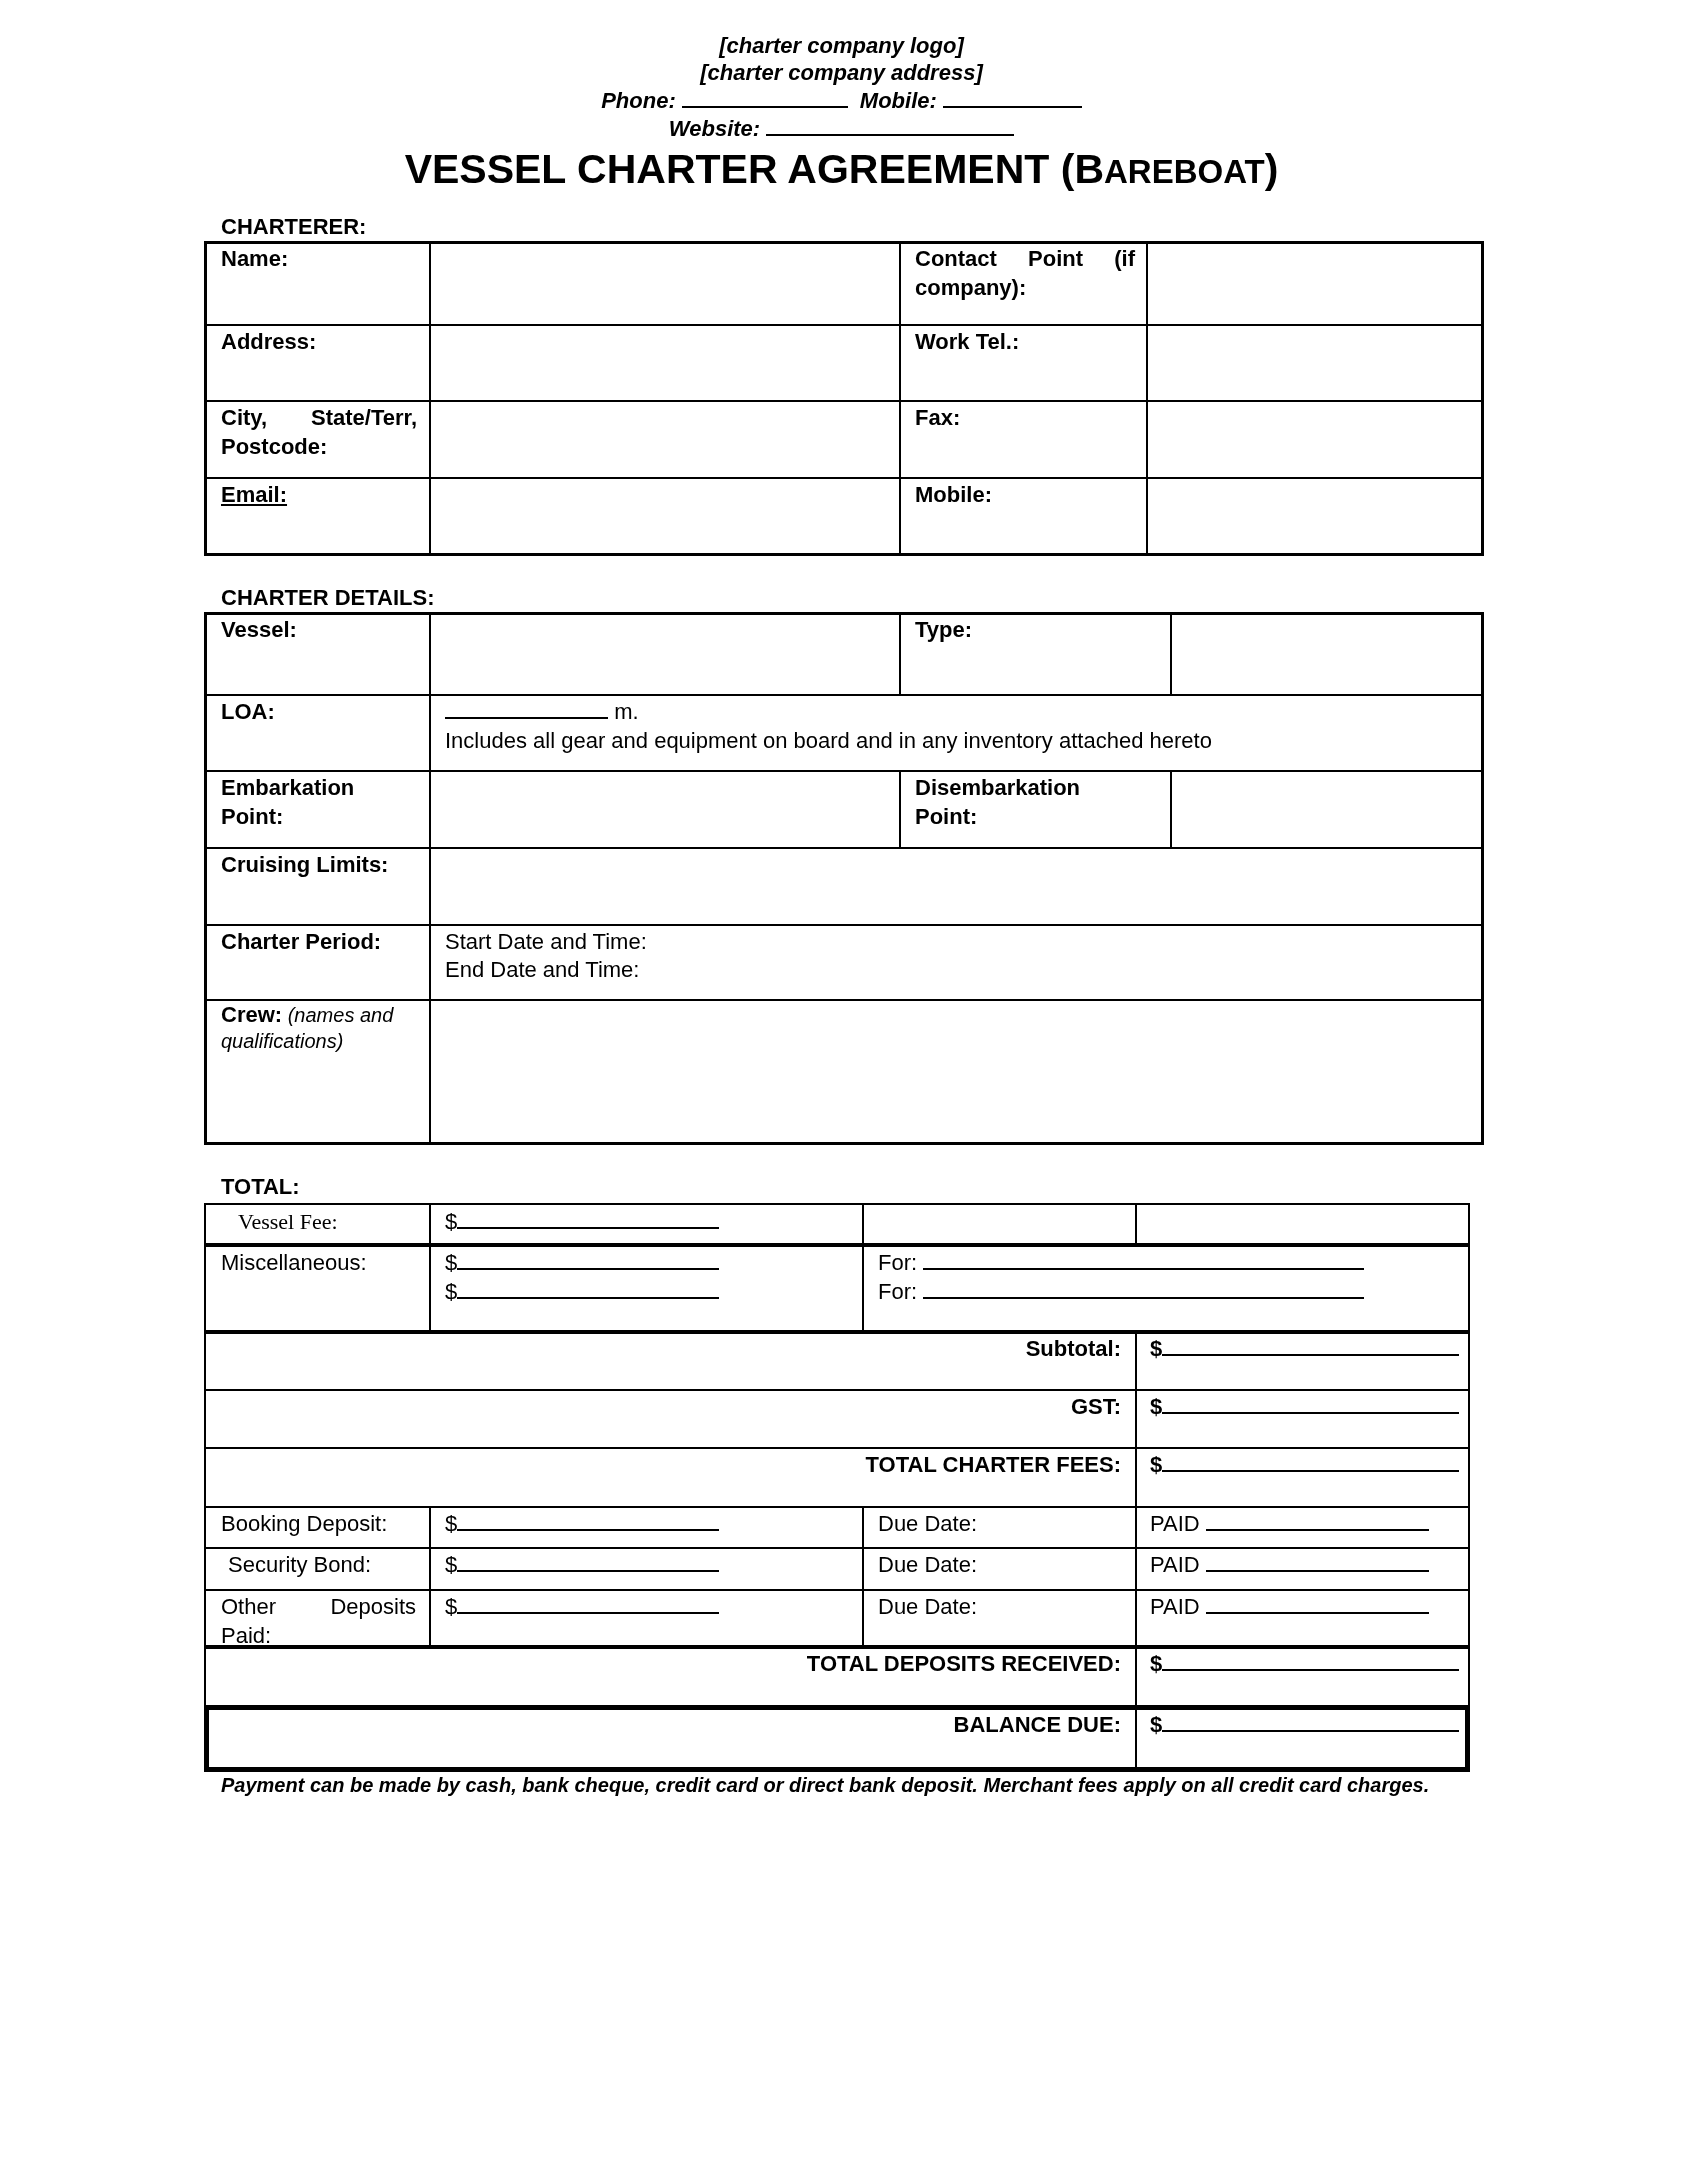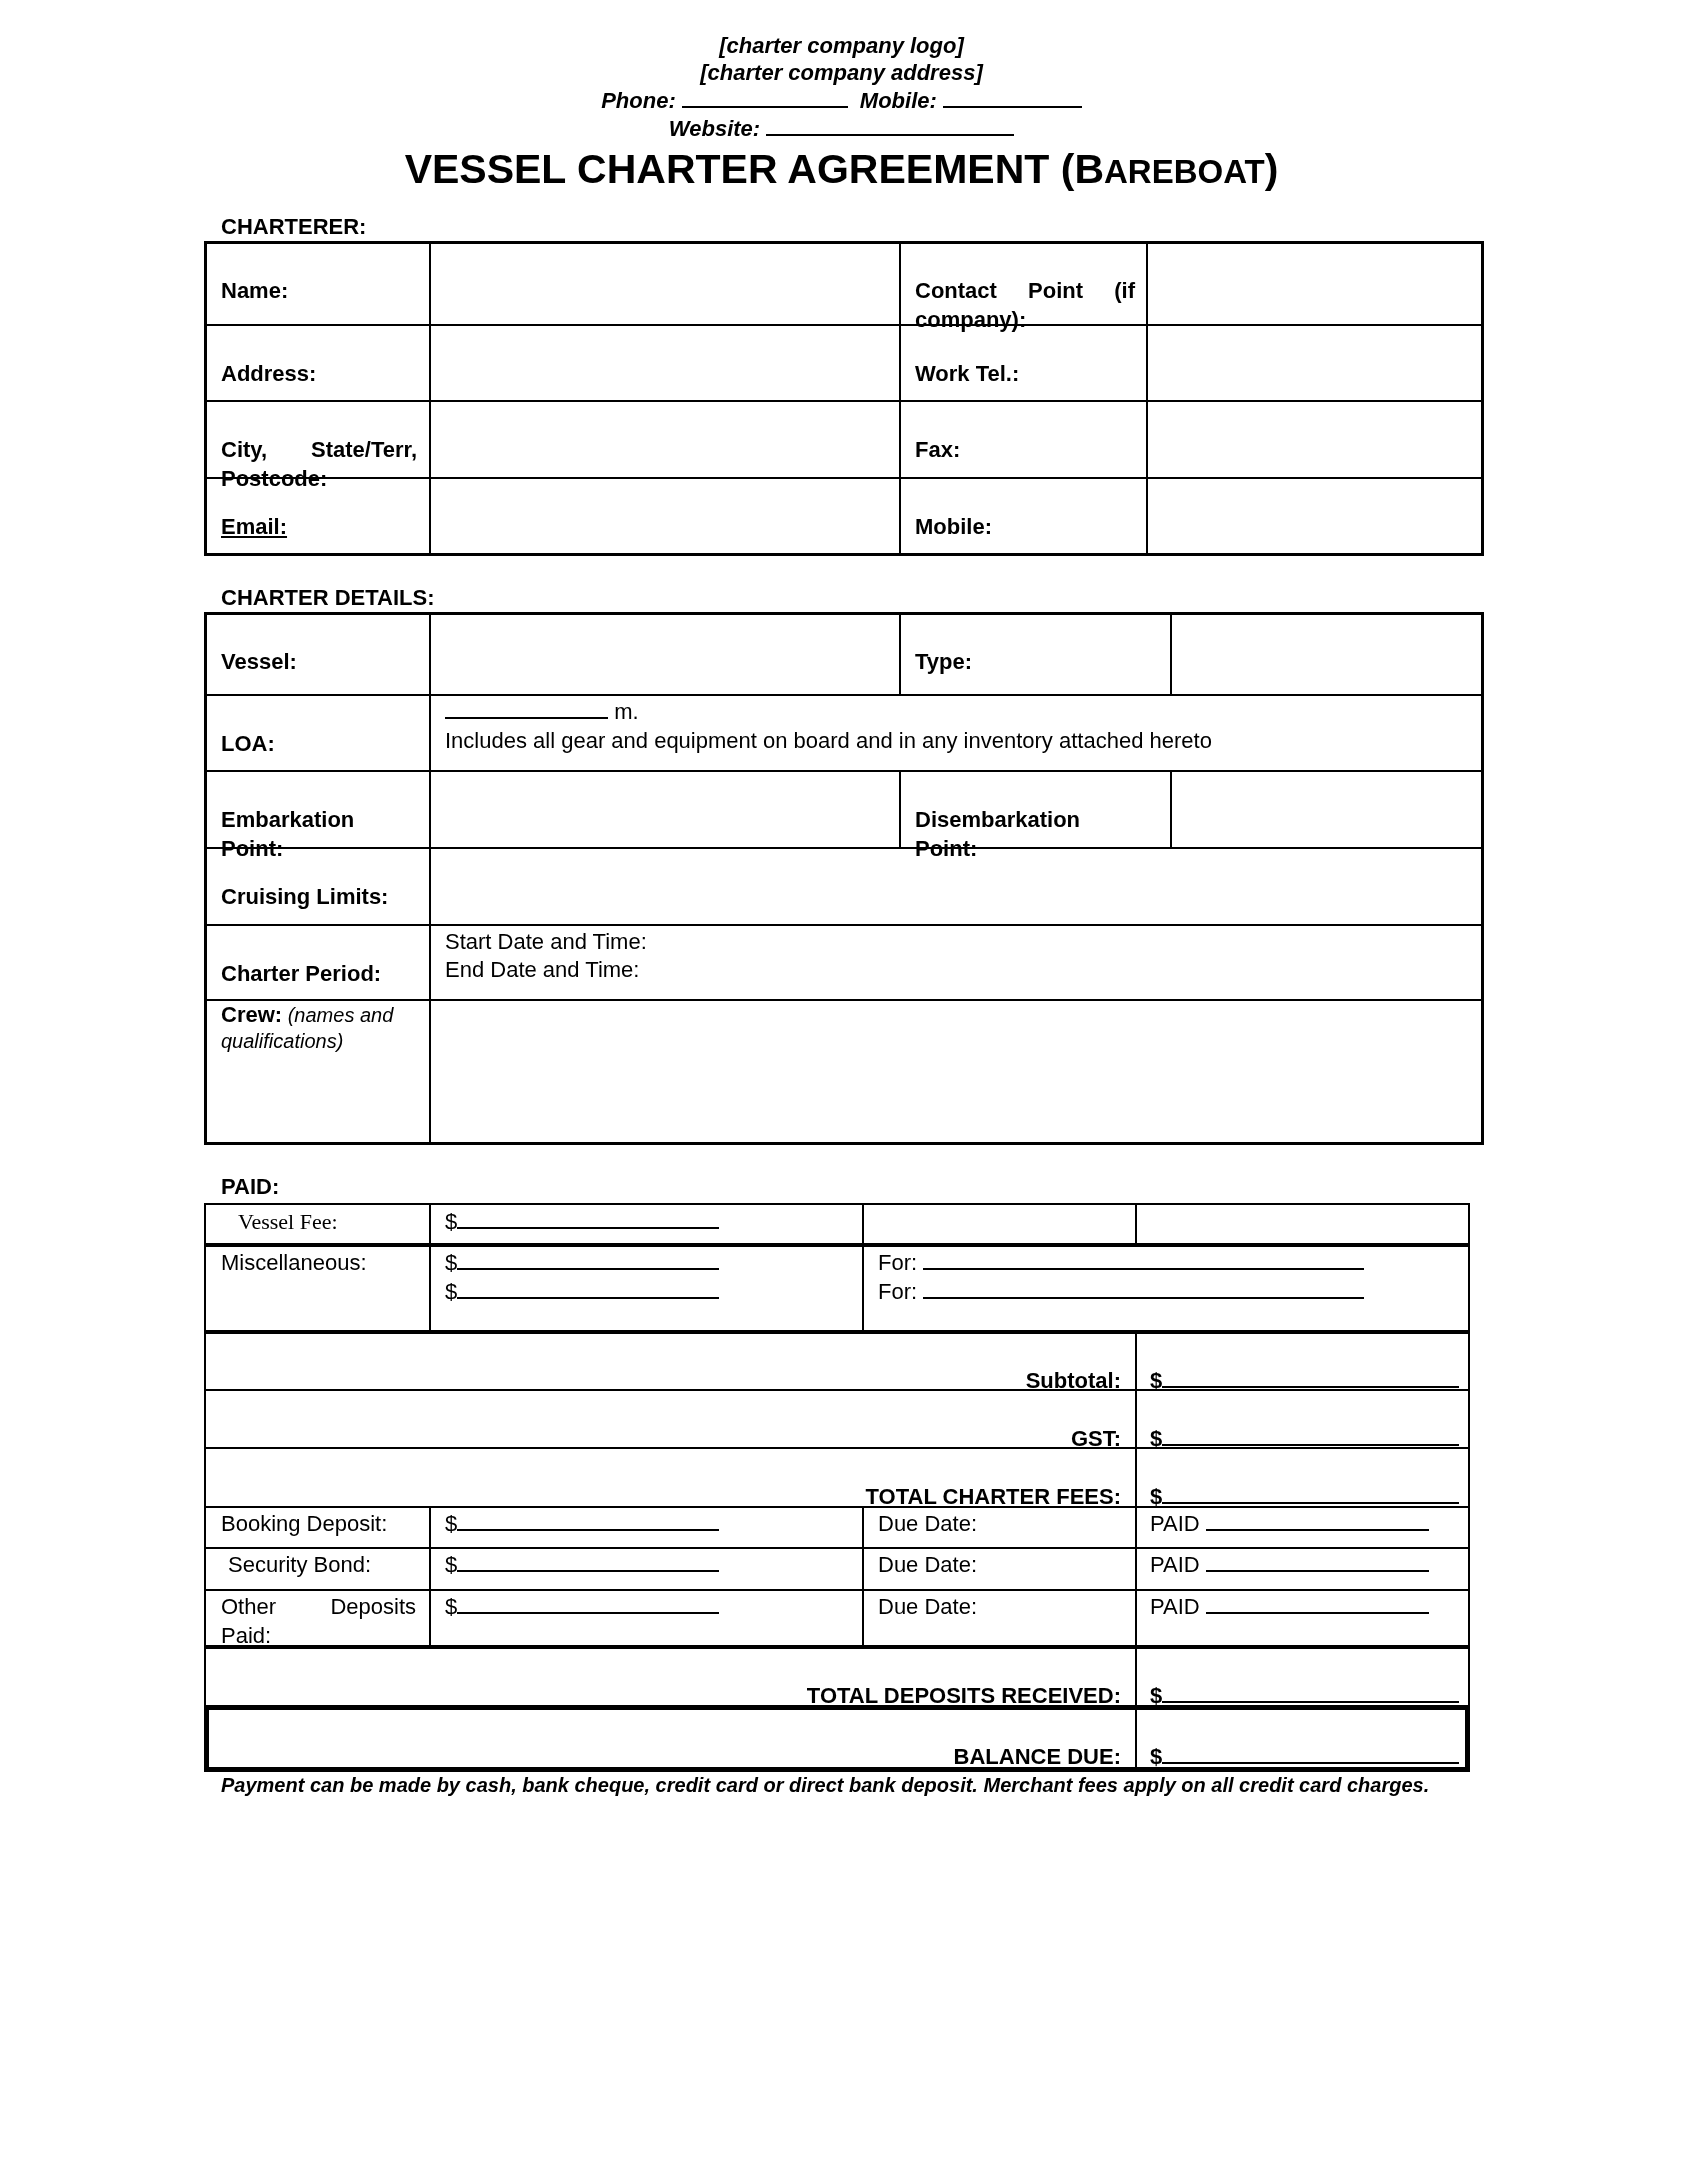--- a/index.html
+++ b/index.html
@@ -10,21 +10,21 @@
          font-style: italic; font-weight: bold; font-size: 22px; line-height: 28px; }
   .blank { display: inline-block; border-bottom: 2px solid #000; height: 18px; vertical-align: baseline; margin-left: 6px; }
   .title { position: absolute; left: 0; width: 1683px; text-align: center; top: 145px;
            font-weight: bold; font-size: 41px; line-height: 48px; }
   .title .sc { font-size: 33px; }
   .sec-label { position: absolute; left: 221px; font-weight: bold; font-size: 22px; line-height: 26px; }
   .tbl { position: absolute; box-sizing: border-box; border: 3px solid #000; }
   .hl { position: absolute; height: 0; border-top: 2.5px solid #000; }
   .vl { position: absolute; width: 0; border-left: 2.5px solid #000; }
   .cell-txt { position: absolute; font-size: 22px; line-height: 29px; }
-  .b { font-weight: bold; margin-top: 32px; }
+  .b { font-weight: bold; }
   .it { font-style: italic; }
   .just { text-align: justify; text-align-last: justify; }
   .right { text-align: right; }
   .fill-line { display: inline-block; border-bottom: 2px solid #000; height: 20px; vertical-align: baseline; }
   .field { position: absolute; background: transparent; }
   .footer { position: absolute; left: 221px; width: 1242px; top: 1772px; font-size: 20px; line-height: 26px;
             font-style: italic; font-weight: bold; }
 </style>
 </head>
 <body>
@@ -102,21 +102,21 @@
 <div class="cell-txt b" style="left:221px; top:850px;">Cruising Limits:</div>
 <div class="field" style="left:432px; top:850px; width:1049px; height:71px;"></div>
 
 <div class="cell-txt b" style="left:221px; top:927px;">Charter Period:</div>
 <div class="cell-txt" style="left:445px; top:927px;">Start Date and Time:</div>
 <div class="cell-txt" style="left:445px; top:955px;">End Date and Time:</div>
 
 <div class="cell-txt" style="left:221px; top:1002px; width:198px; font-size:20px; line-height:26px;"><span class="b" style="font-size:22px;">Crew:</span> <span class="it">(names and qualifications)</span></div>
 <div class="field" style="left:432px; top:1002px; width:1049px; height:139px;"></div>
 
-<div class="sec-label" style="top:1174px;">PAID:</div>
+<div class="sec-label" style="top:1174px;">TOTAL:</div>
 <div class="tbl" style="left:204px; top:1203px; width:1266px; height:569px; border-width:2.5px;"></div>
 
 <div class="hl" style="left:204px; width:1266px; top:1243px; border-top-width:4px;"></div>
 <div class="hl" style="left:204px; width:1266px; top:1330px; border-top-width:4px;"></div>
 <div class="hl" style="left:204px; width:1266px; top:1389px;"></div>
 <div class="hl" style="left:204px; width:1266px; top:1447px;"></div>
 <div class="hl" style="left:204px; width:1266px; top:1506px;"></div>
 <div class="hl" style="left:204px; width:1266px; top:1547px;"></div>
 <div class="hl" style="left:204px; width:1266px; top:1589px;"></div>
 <div class="hl" style="left:204px; width:1266px; top:1645px; border-top-width:4px;"></div>

